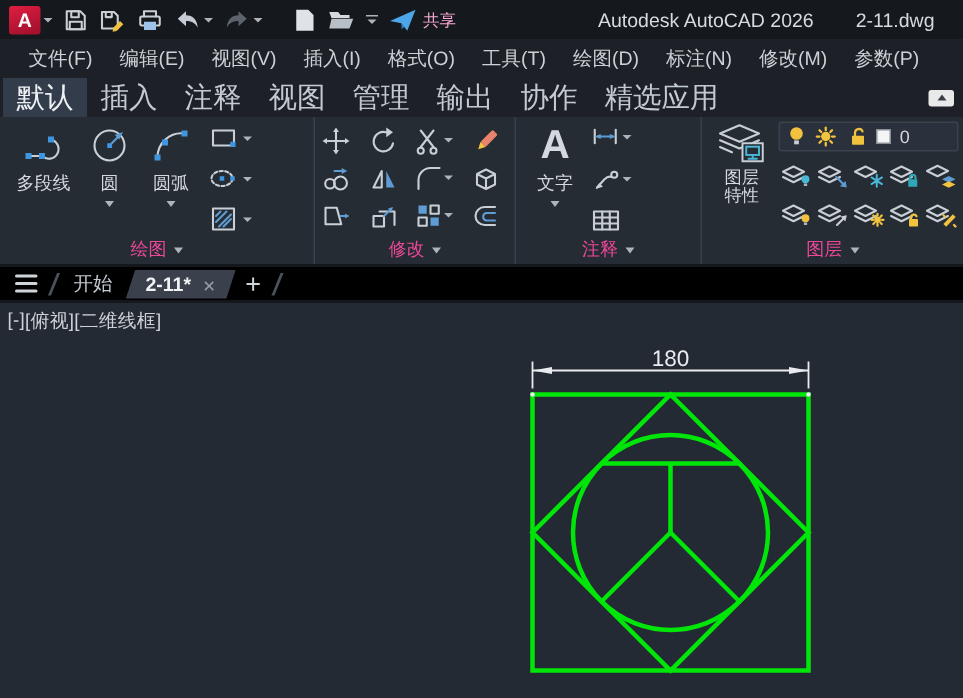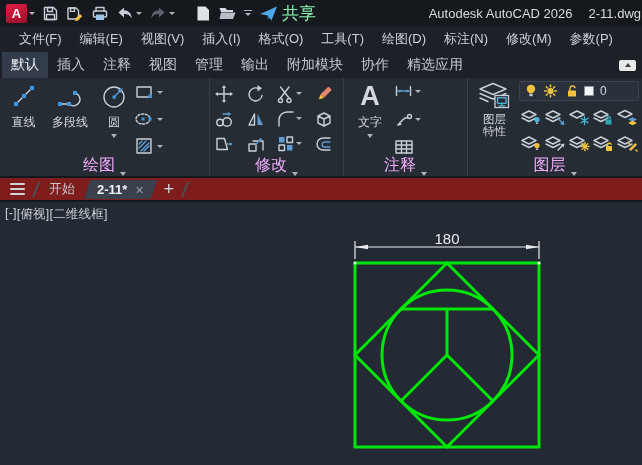--- a/index.html
+++ b/index.html
@@ -10,56 +10,56 @@
     -webkit-font-smoothing:antialiased;
   }
   
   .titlebar{height:26px;background:#15181d;display:flex;align-items:center;padding:0 6px;gap:7px;position:relative}
   .logo{width:21px;height:19px;background:linear-gradient(160deg,#e01e41,#9c0f2c);color:#fff;
         font-weight:bold;font-size:13px;display:flex;align-items:center;justify-content:center;border-radius:2px}
   .qbtn{display:flex;align-items:center;gap:2px}
   .caret{width:0;height:0;border-left:3.5px solid transparent;border-right:3.5px solid transparent;border-top:4px solid #aeb4bc;display:inline-block}
   .caret.small{border-left-width:3px;border-right-width:3px;border-top-width:3.5px}
   .qat-sep{width:6px}
-  .title-group{position:absolute;right:1px;top:0;height:26px;display:flex;align-items:center;gap:16px;
+  .title-group{position:absolute;right:19px;top:0;height:26px;display:flex;align-items:center;gap:28px;
                color:#d7dade;font-size:13px}
-  .share-label{color:#86efac;font-size:17px;margin-left:2px}
+  .share-label{color:#f9a8d4;font-size:11px;margin-left:2px}
   
   .menubar{height:26px;background:#1d2127;display:flex;align-items:center;padding:0 10px}
   .menu-item{color:#ccd1d7;font-size:13px;padding:0 9px;white-space:nowrap}
   
   .ribbontabs{height:26px;background:#1d2127;display:flex;align-items:stretch;padding-left:2px;position:relative}
-  .rtab{color:#c3c9d1;font-size:14px;padding:0 9px;display:flex;align-items:center;white-space:nowrap}
+  .rtab{color:#c3c9d1;font-size:19px;padding:0 9px;display:flex;align-items:center;white-space:nowrap}
   .rtab.active{background:#323c4a;color:#eef1f4}
   .ribbon-collapse{margin-left:auto;margin-right:6px;align-self:center;width:17px;height:11px;background:#e9e9e9;
                    border-radius:2px;display:flex;align-items:center;justify-content:center}
   .ribbon-collapse i{width:0;height:0;border-left:3px solid transparent;border-right:3px solid transparent;border-bottom:4px solid #3a3f46}
   
   .ribbon{height:100px;background:#262c34;display:flex;box-sizing:border-box;border-bottom:2px solid #14171c}
   .panel{position:relative;box-sizing:border-box;height:98px}
   .panel.sep{border-right:1px solid #3a4049}
-  .panel-label{position:absolute;bottom:0;left:0;right:0;height:19px;display:flex;align-items:flex-end;justify-content:center;gap:5px;
-               color:#f0abfc;font-size:16px}
+  .panel-label{position:absolute;bottom:0;left:0;right:0;height:19px;display:flex;align-items:center;justify-content:center;gap:5px;
+               color:#ec4899;font-size:12px}
   .panel-content{height:79px;display:flex;align-items:flex-start}
   .bigbtn{display:flex;flex-direction:column;align-items:center;padding-top:3px}
   .bigbtn .lbl{color:#d6dade;font-size:12px;margin-top:3px;white-space:nowrap}
   .bigbtn .caret{margin-top:3px}
   .smallcol{display:flex;flex-direction:column;justify-content:space-between;height:74px;padding-top:4px}
   .smallrow{display:flex;align-items:center;gap:2px}
   .mod-grid{display:grid;grid-template-columns:32px 30px 38px 30px;grid-auto-rows:25px;padding:3px 0 0 4px;align-items:center;justify-items:start}
   .mod-cell{display:flex;align-items:center;gap:2px}
   
   .layer-right{display:flex;flex-direction:column;padding:3px 3px 0 2px;width:123px}
   .layer-drop{height:20px;background:#2b313c;border:1px solid #3c434d;border-radius:2px;display:flex;align-items:center;gap:6px;padding:0 5px;box-sizing:border-box}
   .swatch{width:10px;height:10px;background:#f3f5f7;border:1px solid #8a9098;box-sizing:border-box}
   .layer-name{color:#d3d7dc;font-size:12px}
   .layer-grid{display:grid;grid-template-columns:repeat(5,24px);grid-auto-rows:26px;align-items:center;justify-items:center;margin-top:2px}
   .two-line{color:#d6dade;font-size:11.5px;line-height:12px;text-align:center;margin-top:2px}
   
-  .doctabs{height:24px;background:#7f1d1d;box-sizing:border-box;border-bottom:2px solid #14171c;
+  .doctabs{height:24px;background:#000000;box-sizing:border-box;border-bottom:2px solid #14171c;
            display:flex;align-items:center;padding:0 8px;gap:8px}
   .burger{display:flex;flex-direction:column;gap:3px;padding:2px}
   .burger i{width:15px;height:2px;background:#cfd4da;border-radius:1px}
   .slash{width:2px;height:15px;background:#4a515b;transform:skewX(-22deg)}
   .dtab{color:#c3c9d1;font-size:13px;padding:0 4px}
   .dtab-active{background:#3a414d;transform:skewX(-18deg);padding:2px 10px;display:flex;align-items:center;gap:8px}
   .dtab-active .unskew{transform:skewX(18deg);display:flex;align-items:center;gap:8px}
   .dtab-active .name{color:#f2f4f6;font-size:13px;font-weight:bold}
   .dtab-close{color:#9aa1ab;font-size:14px;line-height:1}
   .newtab{color:#cfd4da;font-size:18px;line-height:1;padding:0 2px}
@@ -157,58 +157,58 @@
   <span class="menu-item">参数(P)</span>
 </div>
 
 <div class="ribbontabs">
   <span class="rtab active">默认</span>
   <span class="rtab">插入</span>
   <span class="rtab">注释</span>
   <span class="rtab">视图</span>
   <span class="rtab">管理</span>
   <span class="rtab">输出</span>
-  <span class="rtab">附加模块</span>
   <span class="rtab">协作</span>
   <span class="rtab">精选应用</span>
   <span class="ribbon-collapse">
       <i></i>
     </span>
 </div>
 
 <div class="ribbon">
 
   <div class="panel sep" style="width:210px">
     <div class="panel-content" style="padding-left:3px">
-      <div class="bigbtn" style="width:41px">
-        <svg width="30" height="30">
-          <line class="st" x1="7" y1="23" x2="23" y2="7"></line>
-          <rect class="grip" x="5" y="21" width="4" height="4"></rect>
-            <rect class="grip" x="21" y="5" width="4" height="4"></rect>
-            <rect class="grip" x="13" y="13" width="4" height="4"></rect>
-        </svg>
-        <span class="lbl">直线</span>
-      </div>
       <div class="bigbtn" style="width:52px">
         <svg width="30" height="30">
           <path class="st" d="M5 23 H14 A6.5 6.5 0 1 0 20 12"></path>
           <rect class="grip" x="3" y="21" width="4" height="4"></rect>
             <rect class="grip" x="12" y="21" width="4" height="4"></rect>
             <rect class="grip" x="18" y="10" width="4" height="4"></rect>
         </svg>
         <span class="lbl">多段线</span>
       </div>
       <div class="bigbtn" style="width:36px">
         <svg width="30" height="30">
           <circle class="st" cx="15" cy="16" r="10"></circle>
           <line class="bl" x1="15" y1="16" x2="21" y2="10"></line>
           <polygon class="blf" points="24,7 18.5,9 21.5,12"></polygon>
           <rect class="grip" x="13.5" y="14.5" width="3.2" height="3.2"></rect>
         </svg>
         <span class="lbl">圆</span>
+        <i class="caret"></i>
+      </div>
+      <div class="bigbtn" style="width:46px">
+        <svg width="30" height="30">
+          <path class="st" d="M6 24 A16 16 0 0 1 24 8"></path>
+          <rect class="grip" x="4" y="22" width="4" height="4"></rect>
+            <rect class="grip" x="22" y="6" width="4" height="4"></rect>
+            <rect class="grip" x="9" y="12" width="4" height="4"></rect>
+        </svg>
+        <span class="lbl">圆弧</span>
         <i class="caret"></i>
       </div>
       <div class="smallcol" style="margin-left:2px">
         <div class="smallrow">
           <svg width="21" height="20">
             <rect class="st" x="3" y="5" width="14" height="10"></rect>
               <rect class="grip" x="14.5" y="12.5" width="3.5" height="3.5"></rect>
           </svg>
           <i class="caret small"></i>
         </div>

